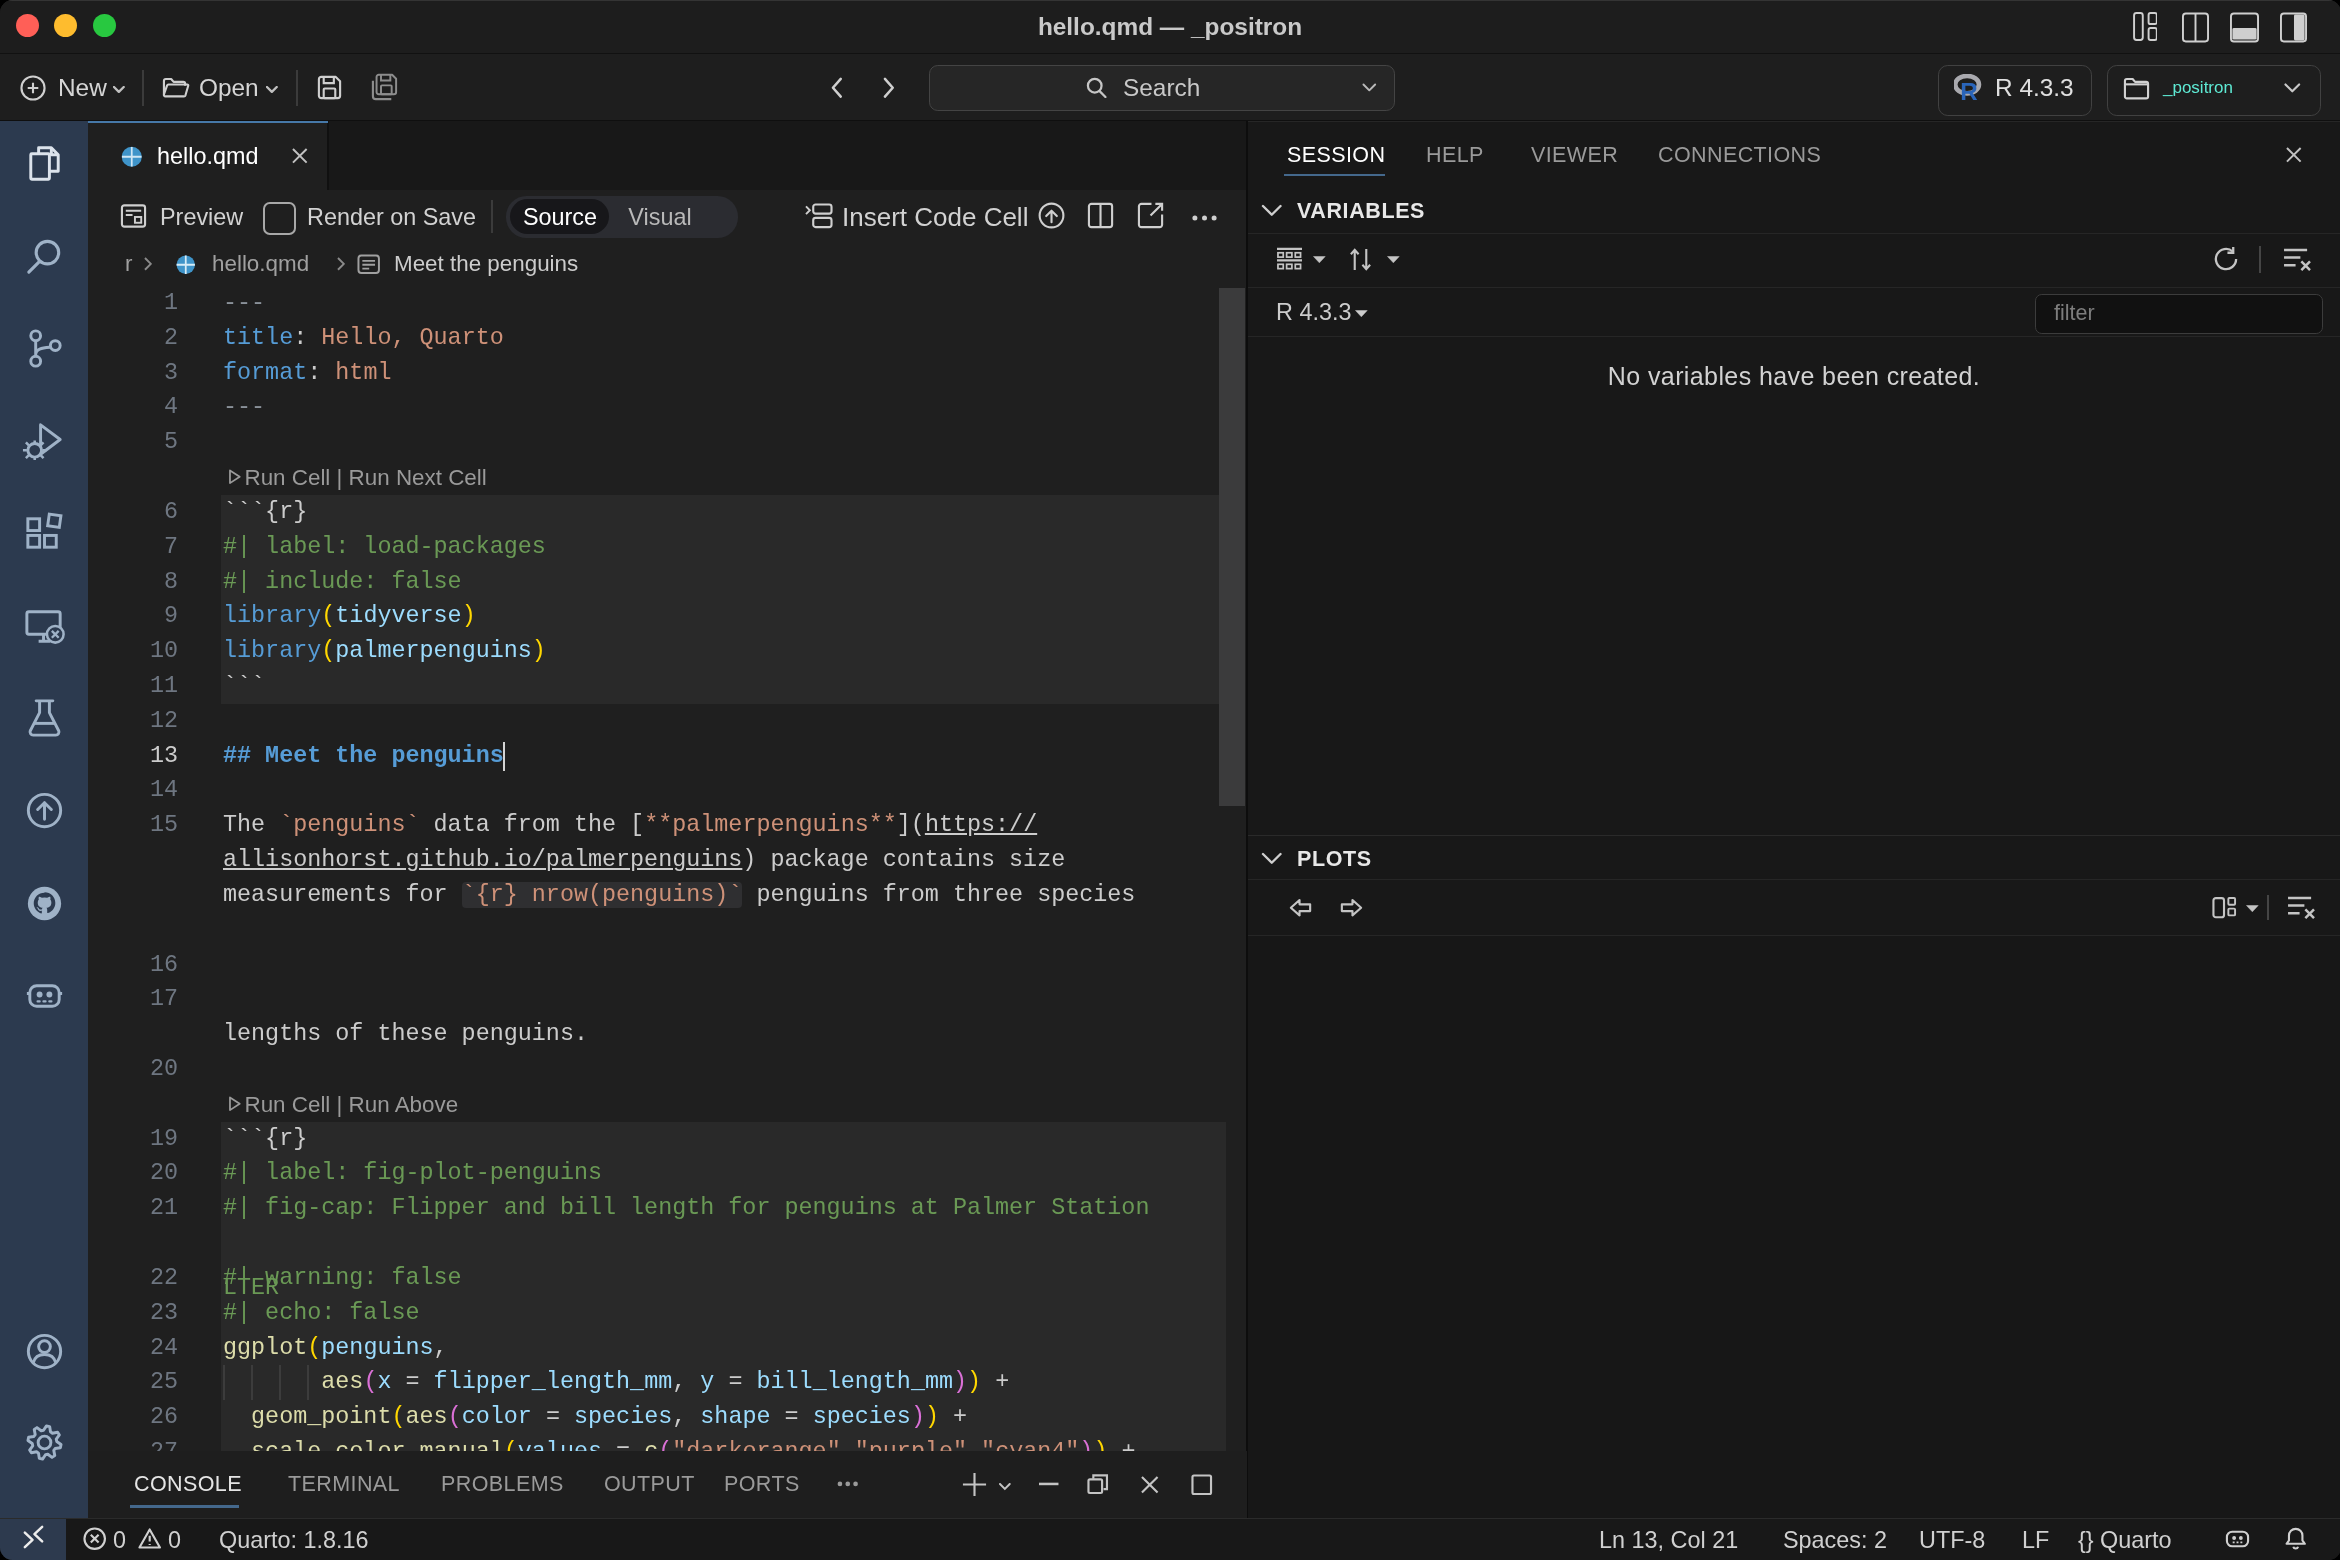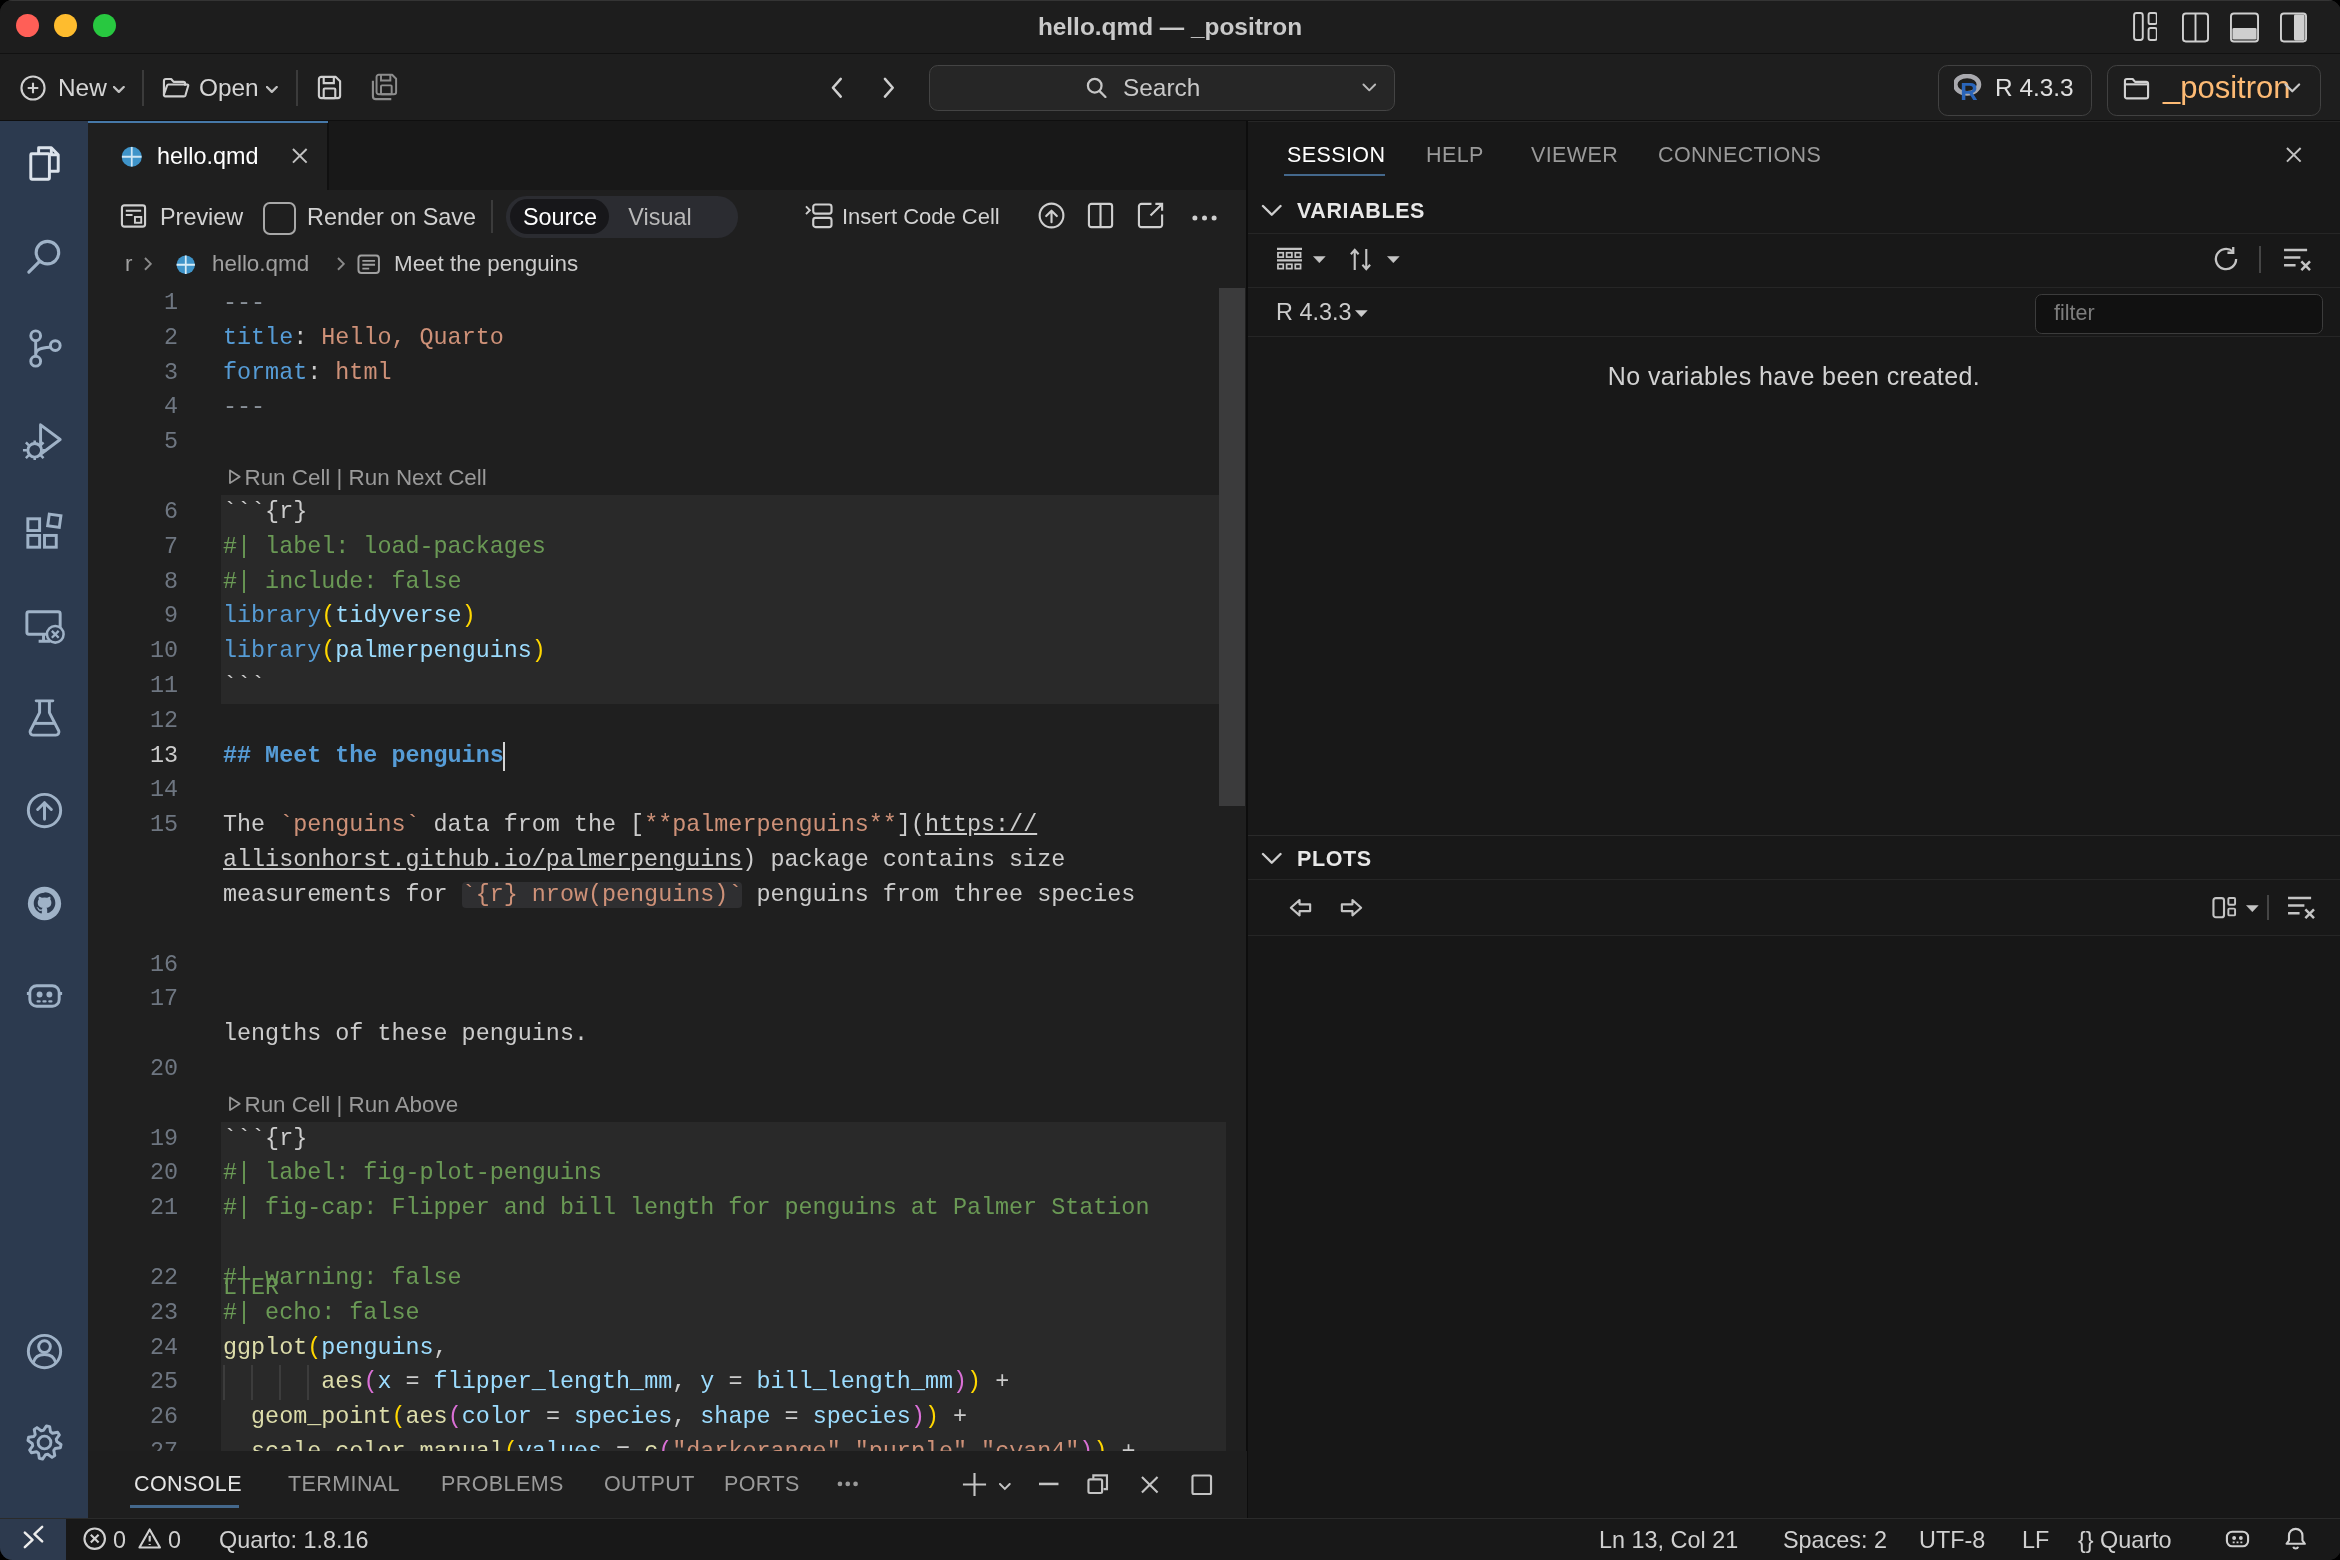--- a/index.html
+++ b/index.html
@@ -89,21 +89,21 @@
     <svg style="position:absolute;left:1954px;top:74px;" width="31" height="28" viewBox="0 0 32 29" fill="none">
       <ellipse cx="13.5" cy="11" rx="12.3" ry="9" stroke="#a9a9ae" stroke-width="4.8"></ellipse>
       <text x="6.5" y="27" font-family="Liberation Sans" font-weight="700" font-size="25" fill="#2a65ba">R</text>
     </svg>
     <div style="position:absolute;left:1995px;top:88px;transform:translateY(-50%);font-size:24.4px;color:#e0e0e0;white-space:pre;">R 4.3.3</div>
     <div style="position:absolute;left:2107px;top:65px;width:212px;height:49px;border-radius:9.8px;border:1.5px solid #414141;"></div>
     <svg style="position:absolute;left:2123px;top:76px;" width="27" height="24.4" viewBox="0 0 28 25" fill="none">
       <path d="M2 21V5a2 2 0 0 1 2-2h6l2.5 3H24a2 2 0 0 1 2 2v13a2 2 0 0 1-2 2H4a2 2 0 0 1-2-2z" stroke="#d2d2d2" stroke-width="2.2" stroke-linejoin="round"></path>
       <line x1="2" y1="8.5" x2="26" y2="8.5" stroke="#d2d2d2" stroke-width="2.2"></line>
     </svg>
-    <div style="position:absolute;left:2163px;top:88px;transform:translateY(-50%);font-size:31px;color:#fdba74;white-space:pre;">_positron</div>
+    <div style="position:absolute;left:2163px;top:88px;transform:translateY(-50%);font-size:17px;color:#5eead4;white-space:pre;">_positron</div>
     <svg style="position:absolute;left:2284px;top:83px;" width="16.6" height="9.8" viewBox="0 0 17 10" fill="none">
       <path d="M1.5 1.5l7 7 7-7" stroke="#c9c9c9" stroke-width="2.2" stroke-linecap="round" stroke-linejoin="round"></path>
     </svg>
     <div style="position:absolute;left:0px;top:121px;width:88px;height:1398px;background:#2c3a4f;"></div>
     <svg style="position:absolute;left:20.5px;top:140px;" width="47" height="47" viewBox="0 0 48 48" fill="none">
       <path d="M18 8h13l7 7v17H18z" stroke="#dce3ec" stroke-width="3" stroke-linejoin="round"></path>
       <path d="M31 8v7h7" stroke="#dce3ec" stroke-width="3" stroke-linejoin="round"></path>
       <rect x="10" y="14" width="19" height="26" rx="1" fill="#2c3a4f" stroke="#dce3ec" stroke-width="3" stroke-linejoin="round"></rect>
     </svg>
     <svg style="position:absolute;left:20.5px;top:233px;" width="47" height="47" viewBox="0 0 48 48" fill="none">
@@ -185,21 +185,21 @@
     <div style="position:absolute;left:491px;top:200px;width:1.5px;height:33px;background:#3b3b3b;"></div>
     <div style="position:absolute;left:506px;top:196px;width:232px;height:42px;background:#2b2c31;border-radius:20.5px;"></div>
     <div style="position:absolute;left:510px;top:199px;width:99px;height:35px;background:#17171a;border-radius:17.6px;"></div>
     <div style="position:absolute;left:560px;top:217px;transform:translateY(-50%) translateX(-50%);font-size:23.4px;color:#ffffff;white-space:pre;">Source</div>
     <div style="position:absolute;left:660px;top:217px;transform:translateY(-50%) translateX(-50%);font-size:23.4px;color:#b9b9b9;white-space:pre;">Visual</div>
     <svg style="position:absolute;left:805px;top:203px;" width="28" height="26" viewBox="0 0 29 27" fill="none">
       <path d="M1 3.5L5 7.5 1 11.5" stroke="#cfcfcf" stroke-width="2"></path>
       <rect x="8.5" y="1.5" width="19" height="9.5" rx="2.5" stroke="#cfcfcf" stroke-width="2.2"></rect>
       <rect x="8.5" y="15.5" width="19" height="9.5" rx="2.5" stroke="#cfcfcf" stroke-width="2.2"></rect>
     </svg>
-    <div style="position:absolute;left:842px;top:217px;transform:translateY(-50%);font-size:22px;color:#d2d2d2;white-space:pre;">Insert Code Cell</div>
+    <div style="position:absolute;left:842px;top:217px;transform:translateY(-50%);font-size:26px;color:#d2d2d2;white-space:pre;">Insert Code Cell</div>
     <svg style="position:absolute;left:1038px;top:202px;" width="28" height="28" viewBox="0 0 29 29" fill="none">
       <circle cx="14" cy="14" r="12.3" stroke="#cfcfcf" stroke-width="2.2"></circle>
       <path d="M14 21V9M8.5 14.5L14 9l5.5 5.5" stroke="#cfcfcf" stroke-width="2.2" stroke-linejoin="round" stroke-linecap="round"></path>
     </svg>
     <svg style="position:absolute;left:1087px;top:202px;" width="28" height="28" viewBox="0 0 29 29" fill="none">
       <rect x="2" y="2" width="24" height="24" rx="2.5" stroke="#cfcfcf" stroke-width="2.2"></rect>
       <line x1="14" y1="2" x2="14" y2="26" stroke="#cfcfcf" stroke-width="2.2"></line>
     </svg>
     <svg style="position:absolute;left:1137px;top:202px;" width="28" height="28" viewBox="0 0 29 29" fill="none">
       <path d="M26 13v10.5a2.5 2.5 0 0 1-2.5 2.5h-19A2.5 2.5 0 0 1 2 23.5v-19A2.5 2.5 0 0 1 4.5 2H15" stroke="#cfcfcf" stroke-width="2.2"></path>

